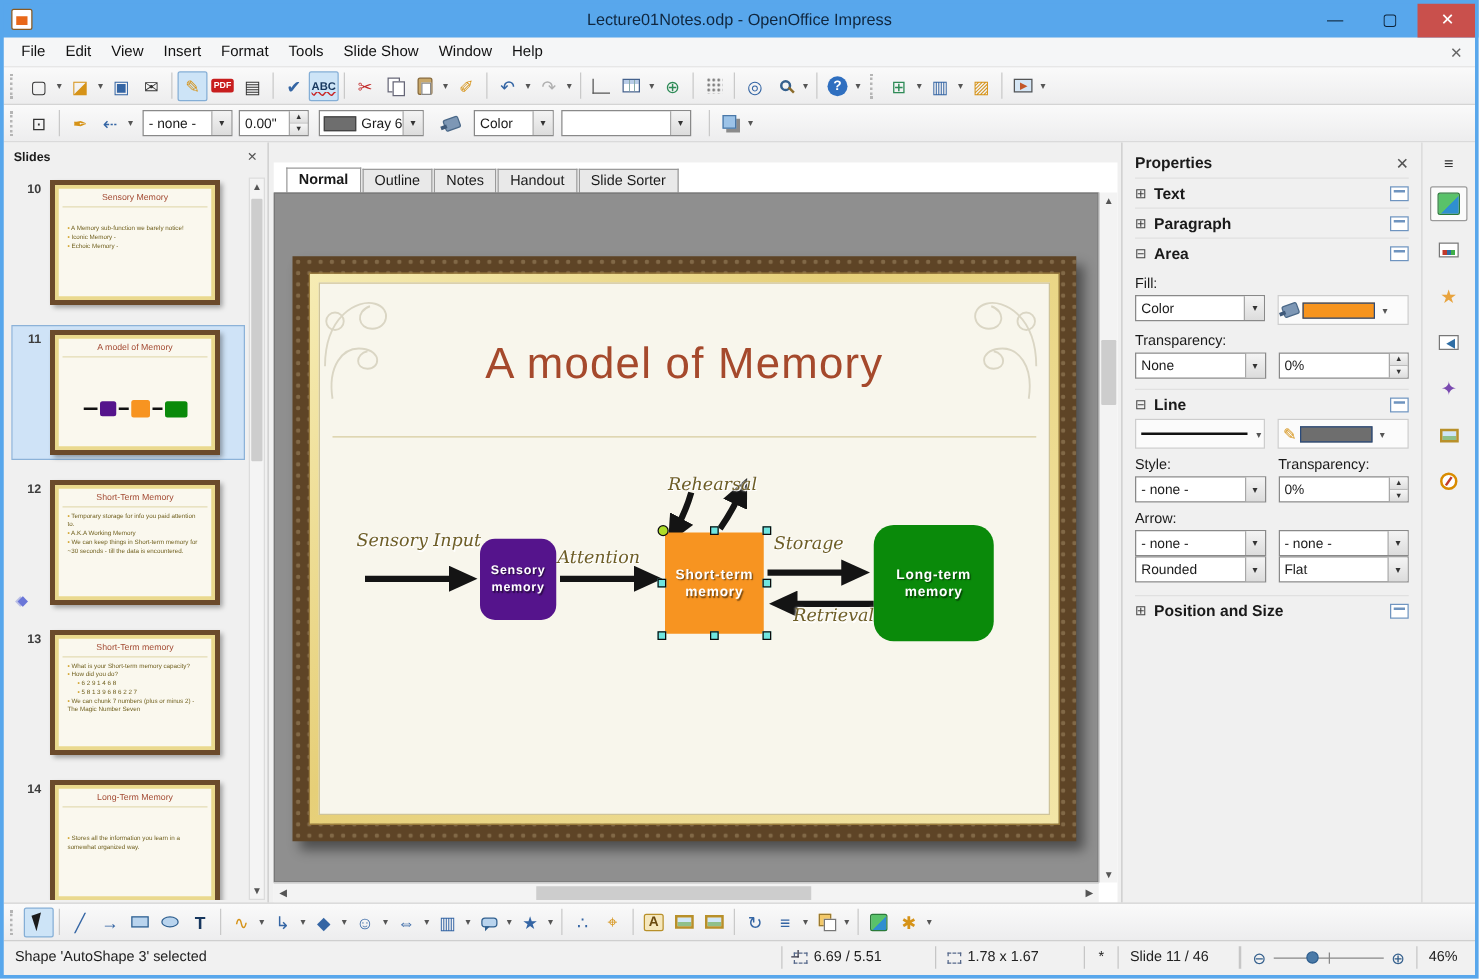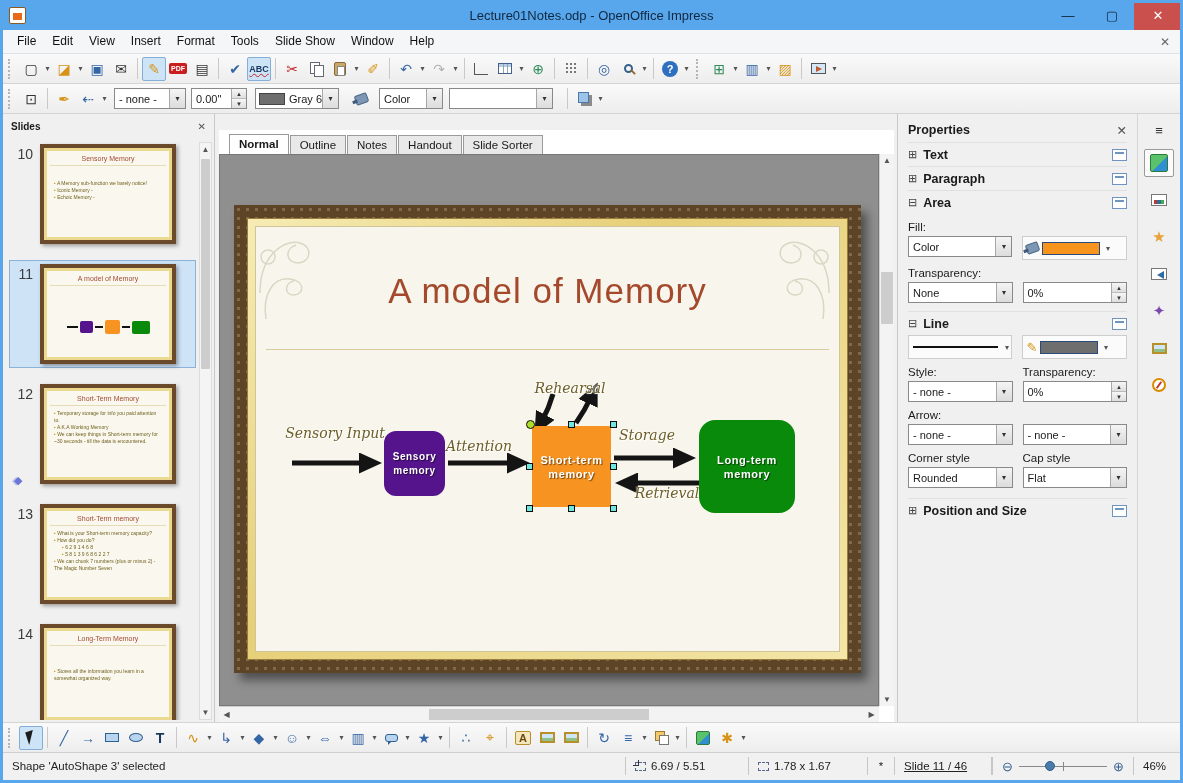--- a/index.html
+++ b/index.html
@@ -62,21 +62,21 @@
 
   
   .workspace { position:absolute; left:3px; right:3px; top:114px; bottom:61px; background:#f0f0f0; }
 
   .slides-panel { position:absolute; left:0; top:0; bottom:0; width:212px; background:#f0f0f0; border-right:1px solid #c8c8c8; }
   .panel-head { height:24px; display:flex; align-items:center; padding:0 8px; font-weight:bold; font-size:10px; }
   .panel-head .close-x { margin-left:auto; color:#555; font-weight:normal; }
   .slides-list { position:absolute; top:26px; left:6px; right:18px; bottom:2px; overflow:hidden; }
   .slide-item { display:flex; margin-bottom:12px; padding:3px 2px; border:1px solid transparent; }
   .slide-item.selected { background:#cfe3f7; border-color:#8cb2d8; }
-  .slide-num { width:28px; text-align:right; padding:2px 7px 0 0; font-weight:normal; font-size:14px; color:#3d3d3d; }
+  .slide-num { width:28px; text-align:right; padding:2px 7px 0 0; font-weight:bold; font-size:10px; color:#3d3d3d; }
   .thumb { width:136px; height:100px; background:#faf8ee; border:4px solid #6b4a2b; box-shadow:inset 0 0 0 3px #ead98e, 2px 2px 4px rgba(0,0,0,.35); position:relative; overflow:hidden; }
   .thumb-title { text-align:center; font-size:7px; color:#a34a33; margin-top:7px; padding:0 8px; border-bottom:1px solid #e4dcb4; padding-bottom:3px; margin-left:6px; margin-right:6px; }
   .thumb-bullets { padding:4px 9px 0 10px; }
   .thumb-bullets div { font-size:5px; line-height:7px; color:#6f5f1d; } .thumb-bullets div::before { content:"▪ "; color:#cf9d1c; }
   .mini-diagram { position:absolute; left:0; right:0; top:52px; display:flex; align-items:center; justify-content:center; gap:2px; }
   .mini-line { width:11px; height:2px; background:#111; }
   .mini-box { border-radius:2px; }
   .trans-ico { position:absolute; left:4px; bottom:0px; font-size:11px; color:#6a76d8; text-shadow:-2px 0 0 rgba(106,118,216,.4); }
   .slides-scroll { position:absolute; right:2px; top:28px; bottom:2px; width:13px; background:#f4f4f4; border:1px solid #dcdcdc; }
   .sb-btn { position:absolute; left:0; right:0; height:13px; color:#555; font-size:8px; text-align:center; line-height:13px; }
@@ -539,24 +539,20 @@
     <div class="row2">
       <div class="sel col">
         <span class="sel-txt">- none -</span>
         <span class="sel-btn">▾</span>
       </div>
       <div class="sel col">
         <span class="sel-txt">- none -</span>
         <span class="sel-btn">▾</span>
       </div>
     </div>
-    <div class="row2">
-      <div class="col fld-label">Corner style</div>
-      <div class="col fld-label">Cap style</div>
-    </div>
     <div class="row2" style="margin-bottom:10px;">
       <div class="sel col">
         <span class="sel-txt">Rounded</span>
         <span class="sel-btn">▾</span>
       </div>
       <div class="sel col">
         <span class="sel-txt">Flat</span>
         <span class="sel-btn">▾</span>
       </div>
     </div>
@@ -661,21 +657,21 @@
     <span>6.69 / 5.51</span>
   </div>
   <div class="st-sep"></div>
   <div class="st-cell" style="width:118px;">
     <i class="ic ic-sizestat"></i>
     <span>1.78 x 1.67</span>
   </div>
   <div class="st-sep"></div>
   <div class="st-cell" style="width:26px; justify-content:center;">*</div>
   <div class="st-sep"></div>
-  <div class="st-cell" style="width:96px;text-decoration:underline;">Slide 11 / 46</div>
+  <div class="st-cell" style="width:96px;">Slide 11 / 46</div>
   <div class="st-sep"></div>
   <div class="st-sep"></div>
   <div class="st-cell zoom-slider" style="width:140px;">
     <span class="zoom-btn">⊖</span>
     <span class="zs-track">
       <i class="zs-tick"></i>
       <i class="zs-thumb"></i>
     </span>
     <span class="zoom-btn">⊕</span>
   </div>

